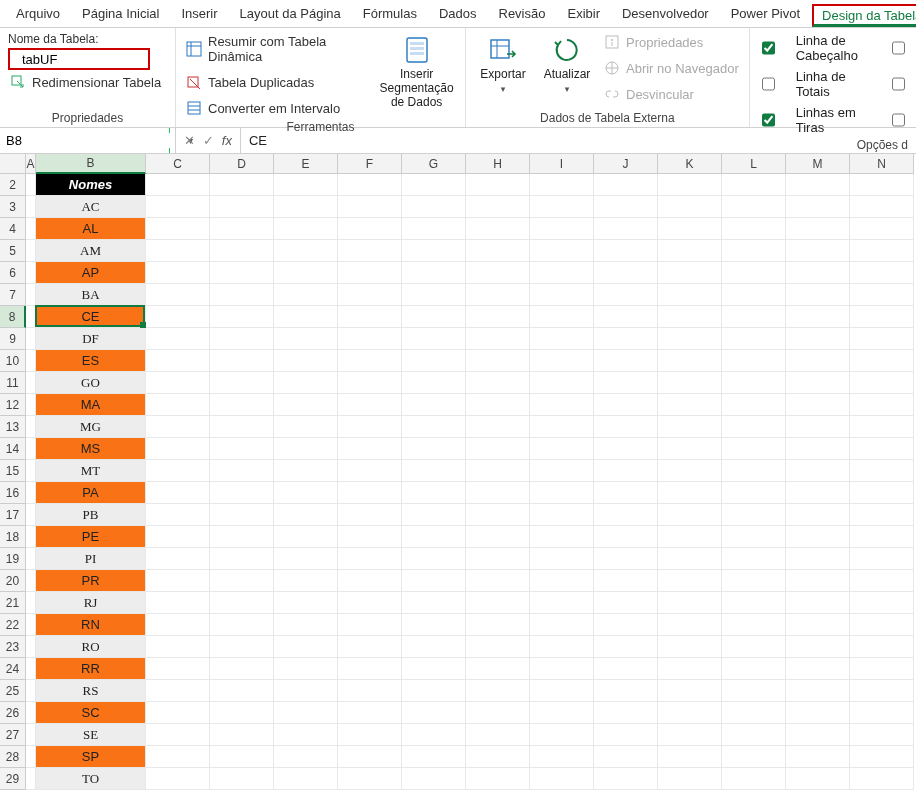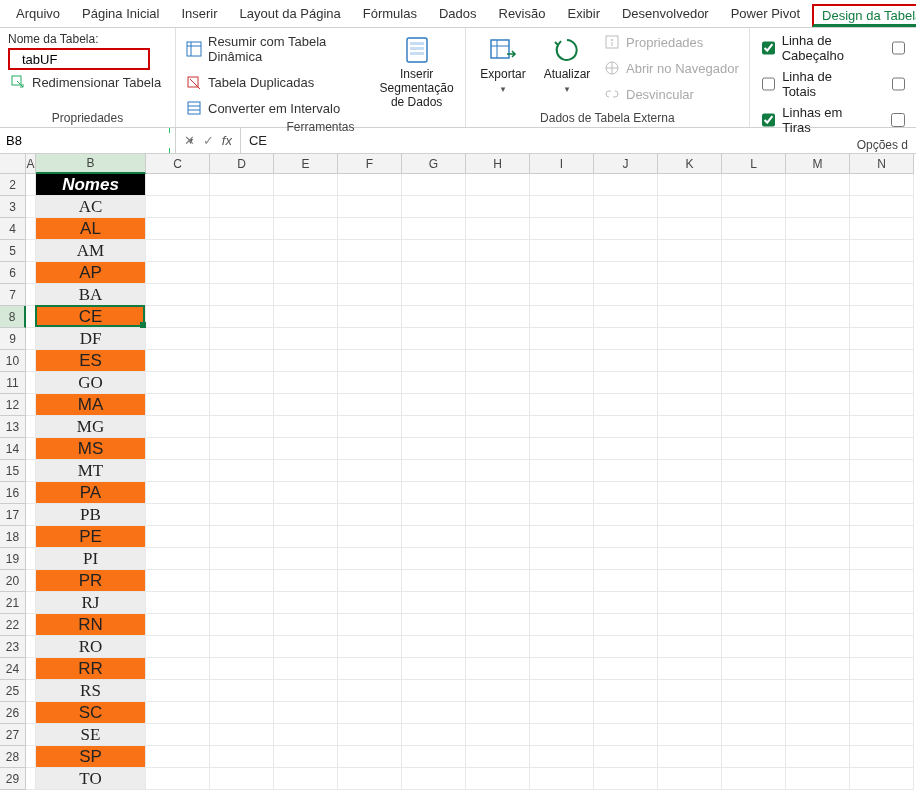--- a/index.html
+++ b/index.html
@@ -26,21 +26,21 @@
   .btn-small { display: flex; align-items: center; gap: 6px; font-size: 13px; color: #333; padding: 2px 2px; cursor: default; }
   .btn-small.disabled { color: #aaa; }
   .icon16 { width: 16px; height: 16px; display: inline-flex; align-items: center; justify-content: center; }
   .iconsvg { width: 16px; height: 16px; }
 
   .bigbtn { display: flex; flex-direction: column; align-items: center; justify-content: center; width: 74px; padding: 2px 2px; gap: 2px; }
   .bigbtn .bigicon { width: 32px; height: 32px; }
   .bigbtn .biglabel { font-size: 12px; text-align: center; line-height: 1.15; }
   .dd { font-size: 9px; color: #555; }
 
-  .chkrow { display: flex; align-items: center; gap: 4px; font-size: 13px; padding: 1px 0; }
+  .chkrow { display: flex; align-items: center; gap: 18px; font-size: 13px; padding: 1px 0; }
   .chkrow input { width: 14px; height: 14px; accent-color: #107c41; }
 
   
   .fbar { display: flex; align-items: center; height: 26px; border-bottom: 1px solid #d0d0d0; background: #fff; }
   .namebox { width: 170px; display: flex; align-items: center; border-right: 1px solid #22c55e; height: 100%; }
   .namebox input { flex: 1; border: none; outline: none; padding: 0 6px; font-size: 13px; }
   .namebox .ddbtn { width: 16px; text-align: center; color: #555; font-size: 10px; }
   .sep { width: 6px; height: 100%; border-right: 1px solid #d0d0d0; }
   .fxbtns { display: flex; align-items: center; gap: 4px; padding: 0 6px; border-right: 1px solid #d0d0d0; height: 100%; }
   .fxbtns span { color: #888; font-size: 13px; padding: 0 2px; }
@@ -52,21 +52,21 @@
   .colhdr.sel { background: #d6e9d8; border-bottom: 2px solid #107c41; }
 
   .rowhdrs { display: flex; flex-direction: column; }
   .rowhdr { width: 26px; height: 22px; background: #f3f3f3; border-right: 1px solid #ccc; border-bottom: 1px solid #ccc; text-align: center; font-size: 12px; color: #444; display: flex; align-items: center; justify-content: center; }
   .rowhdr.sel { background: #d6e9d8; border-right: 2px solid #107c41; }
 
   .cells { position: relative; }
   .gridbody { display: flex; }
   .datacol { display: flex; flex-direction: column; }
   .cellA { width: 10px; height: 22px; border-right: 1px solid #e8e8e8; border-bottom: 1px solid #e8e8e8; }
-  .cellB { width: 110px; height: 22px; border-right: 1px solid #e8e8e8; border-bottom: 1px solid #e8e8e8; text-align: center; font-size: 17px; display: flex; align-items: center; justify-content: center; }
+  .cellB { width: 110px; height: 22px; border-right: 1px solid #e8e8e8; border-bottom: 1px solid #e8e8e8; text-align: center; font-size: 13px; display: flex; align-items: center; justify-content: center; }
   .cellRest { width: 64px; height: 22px; border-right: 1px solid #e8e8e8; border-bottom: 1px solid #e8e8e8; }
 
   .tbheader { background: #000; color: #fff; font-weight: bold; font-style: italic; }
   .band-even { background: #ededed; font-family: Liberation Serif, serif; }
   .band-odd { background: #f97316; }
 
   .selbox { position: absolute; border: 2px solid #107c41; pointer-events: none; }
   .selhandle { position: absolute; width: 6px; height: 6px; background: #107c41; bottom: -3px; right: -3px; }
 </style>
 </head>

